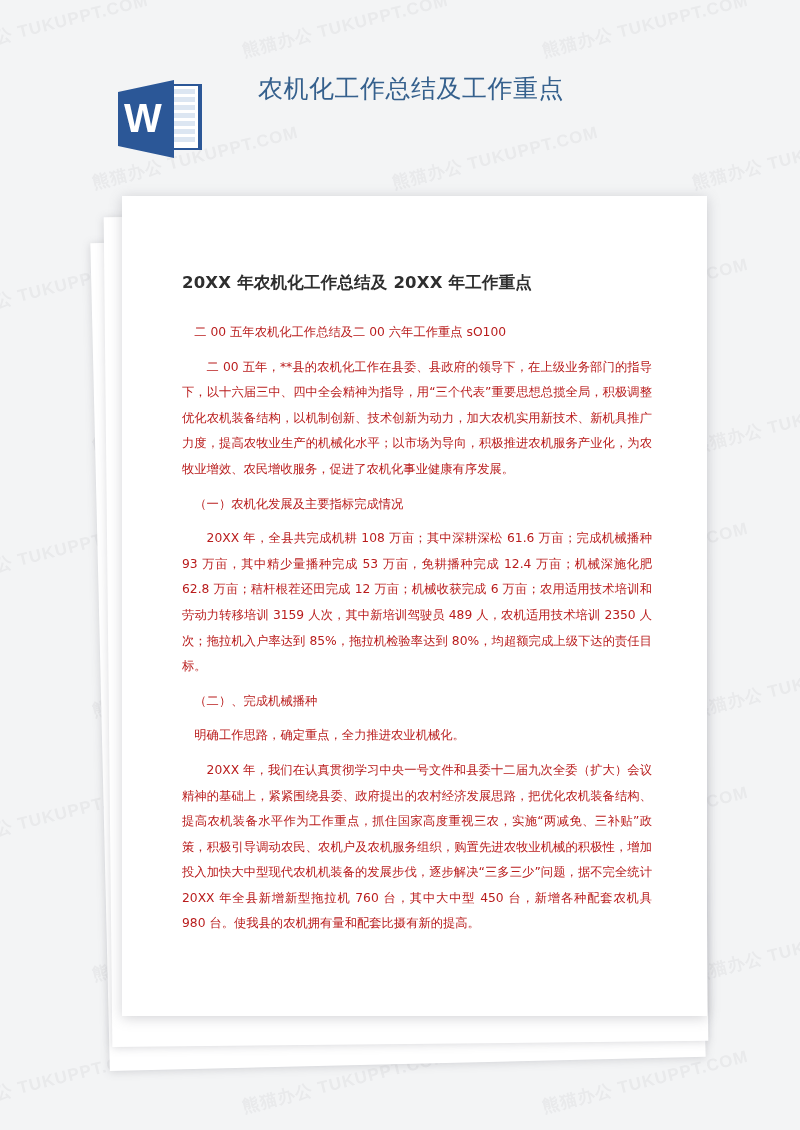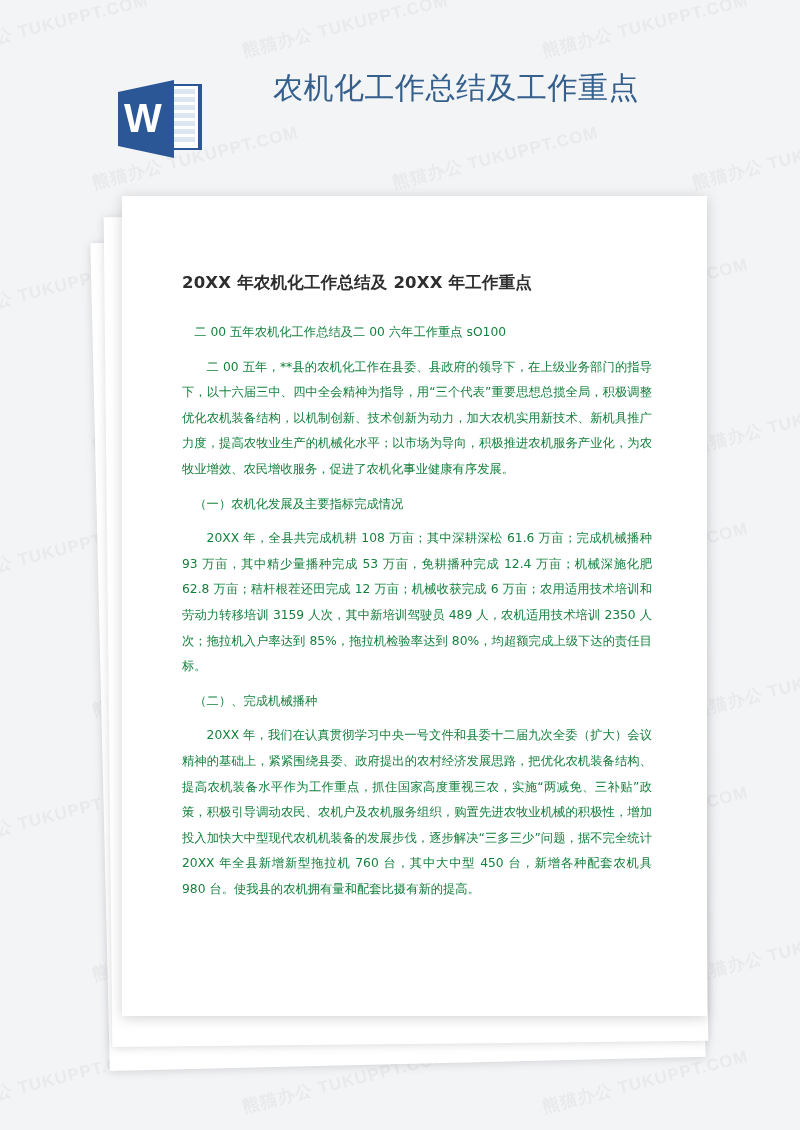--- a/index.html
+++ b/index.html
@@ -46,25 +46,25 @@
   }
   #word-icon {
     position: absolute;
     left: 112px;
     top: 72px;
     width: 96px;
     height: 96px;
   }
   #doc-heading {
     position: absolute;
-    left: 273px;
+    left: 258px;
     top: 62px;
     width: 450px;
     color: #35608d;
-    font-size: 30px;
+    font-size: 25px;
     line-height: 52px;
     font-weight: 400;
     letter-spacing: 0.5px;
     font-family: "Liberation Sans", "DejaVu Sans", sans-serif;
   }
 
   
   #paper-stack {
     position: absolute;
     left: 0;
@@ -121,21 +121,21 @@
     font-weight: 700;
     color: #2e2e2e;
     line-height: 26px;
     margin: 0 0 24px 0;
     letter-spacing: 0.2px;
   }
   .para {
     margin: 0 0 9px 0;
     text-align: justify;
     text-justify: inter-ideograph;
-    color: #15803d;
+    color: #b91c1c;
   }
   .para.indent {
     text-indent: 2em;
   }
   .para.sub {
     text-indent: 1em;
   }
   #doc-content .para:last-child {
     margin-bottom: 0;
   }
@@ -221,18 +221,19 @@
 
   <div id="sheet-front">
     <div id="doc-content">
       <div id="doc-title">20XX 年农机化工作总结及 20XX 年工作重点</div>
       <div id="paragraph-container">
           <p class="para sub">二 00 五年农机化工作总结及二 00 六年工作重点 sO100</p>
           <p class="para indent">二 00 五年，**县的农机化工作在县委、县政府的领导下，在上级业务部门的指导下，以十六届三中、四中全会精神为指导，用“三个代表”重要思想总揽全局，积极调整优化农机装备结构，以机制创新、技术创新为动力，加大农机实用新技术、新机具推广力度，提高农牧业生产的机械化水平；以市场为导向，积极推进农机服务产业化，为农牧业增效、农民增收服务，促进了农机化事业健康有序发展。</p>
           <p class="para sub">（一）农机化发展及主要指标完成情况</p>
           <p class="para indent">20XX 年，全县共完成机耕 108 万亩；其中深耕深松 61.6 万亩；完成机械播种 93 万亩，其中精少量播种完成 53 万亩，免耕播种完成 12.4 万亩；机械深施化肥 62.8 万亩；秸杆根茬还田完成 12 万亩；机械收获完成 6 万亩；农用适用技术培训和劳动力转移培训 3159 人次，其中新培训驾驶员 489 人，农机适用技术培训 2350 人次；拖拉机入户率达到 85%，拖拉机检验率达到 80%，均超额完成上级下达的责任目标。</p>
           <p class="para sub">（二）、完成机械播种</p>
+          <p class="para sub">明确工作思路，确定重点，全力推进农业机械化。</p>
           <p class="para indent">20XX 年，我们在认真贯彻学习中央一号文件和县委十二届九次全委（扩大）会议精神的基础上，紧紧围绕县委、政府提出的农村经济发展思路，把优化农机装备结构、提高农机装备水平作为工作重点，抓住国家高度重视三农，实施“两减免、三补贴”政策，积极引导调动农民、农机户及农机服务组织，购置先进农牧业机械的积极性，增加投入加快大中型现代农机机装备的发展步伐，逐步解决“三多三少”问题，据不完全统计 20XX 年全县新增新型拖拉机 760 台，其中大中型 450 台，新增各种配套农机具 980 台。使我县的农机拥有量和配套比摄有新的提高。</p>
         </div>
     </div>
   </div>
 
 </div>
 
 </body></html>

